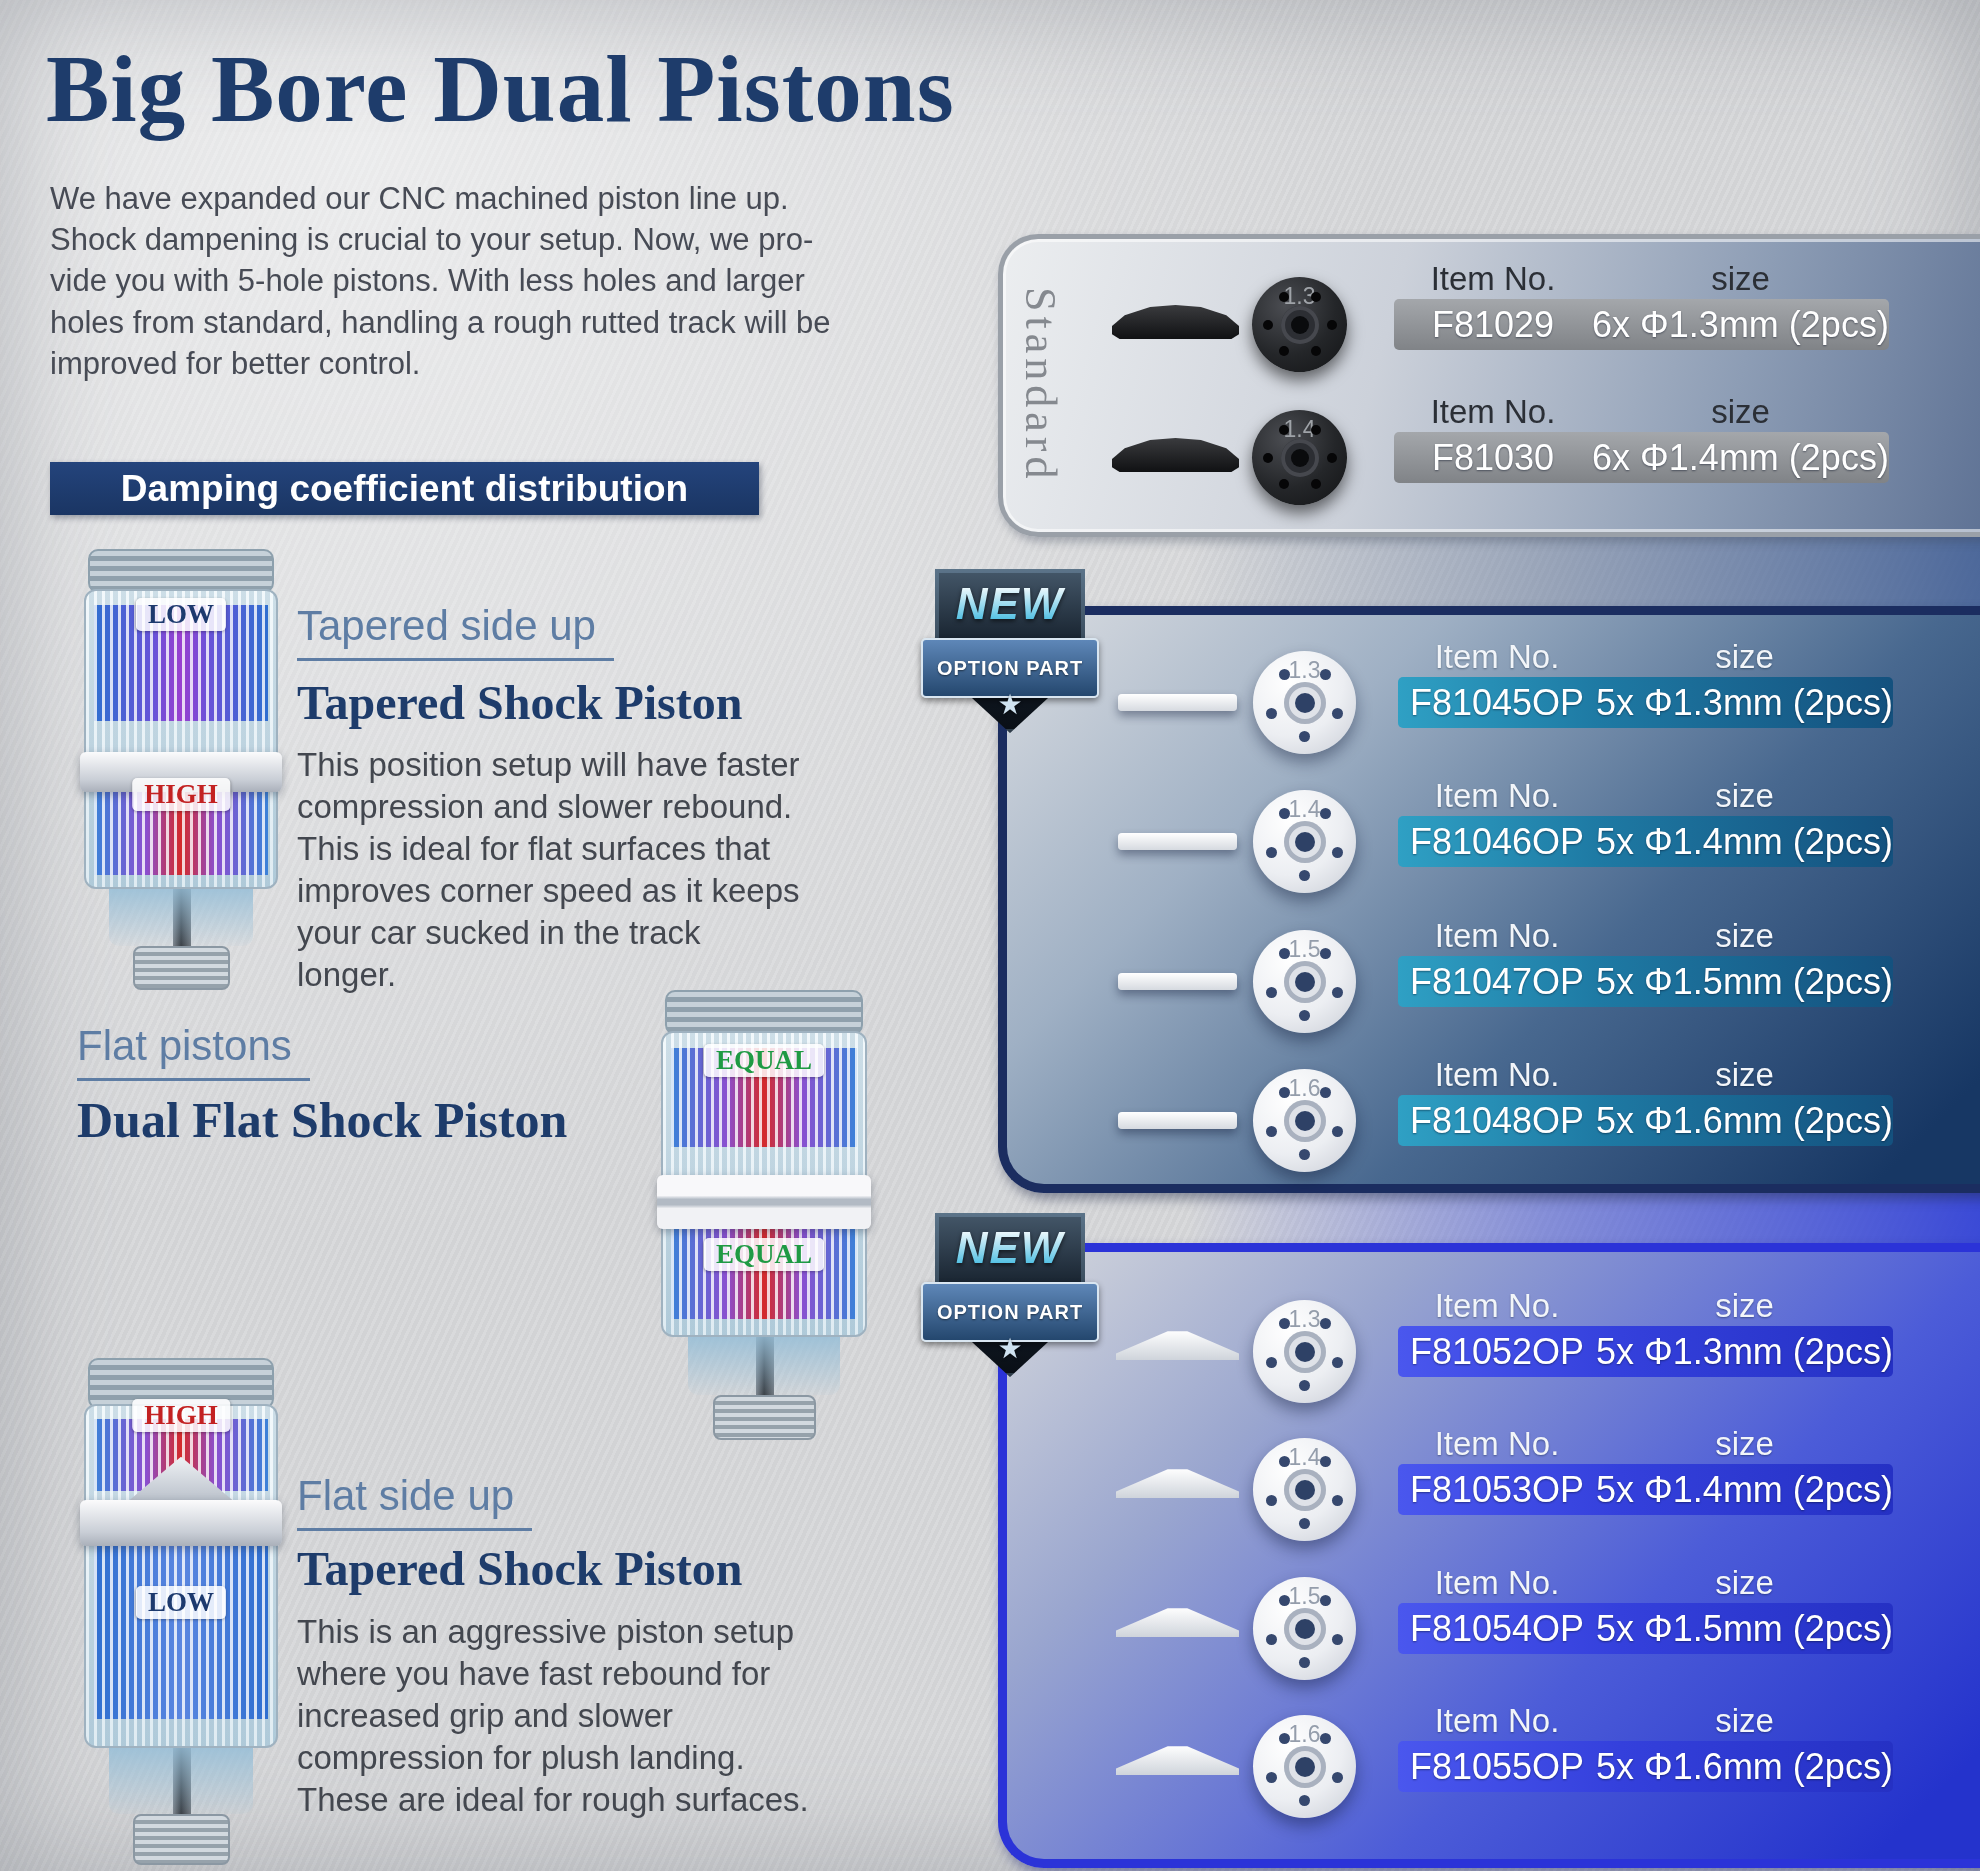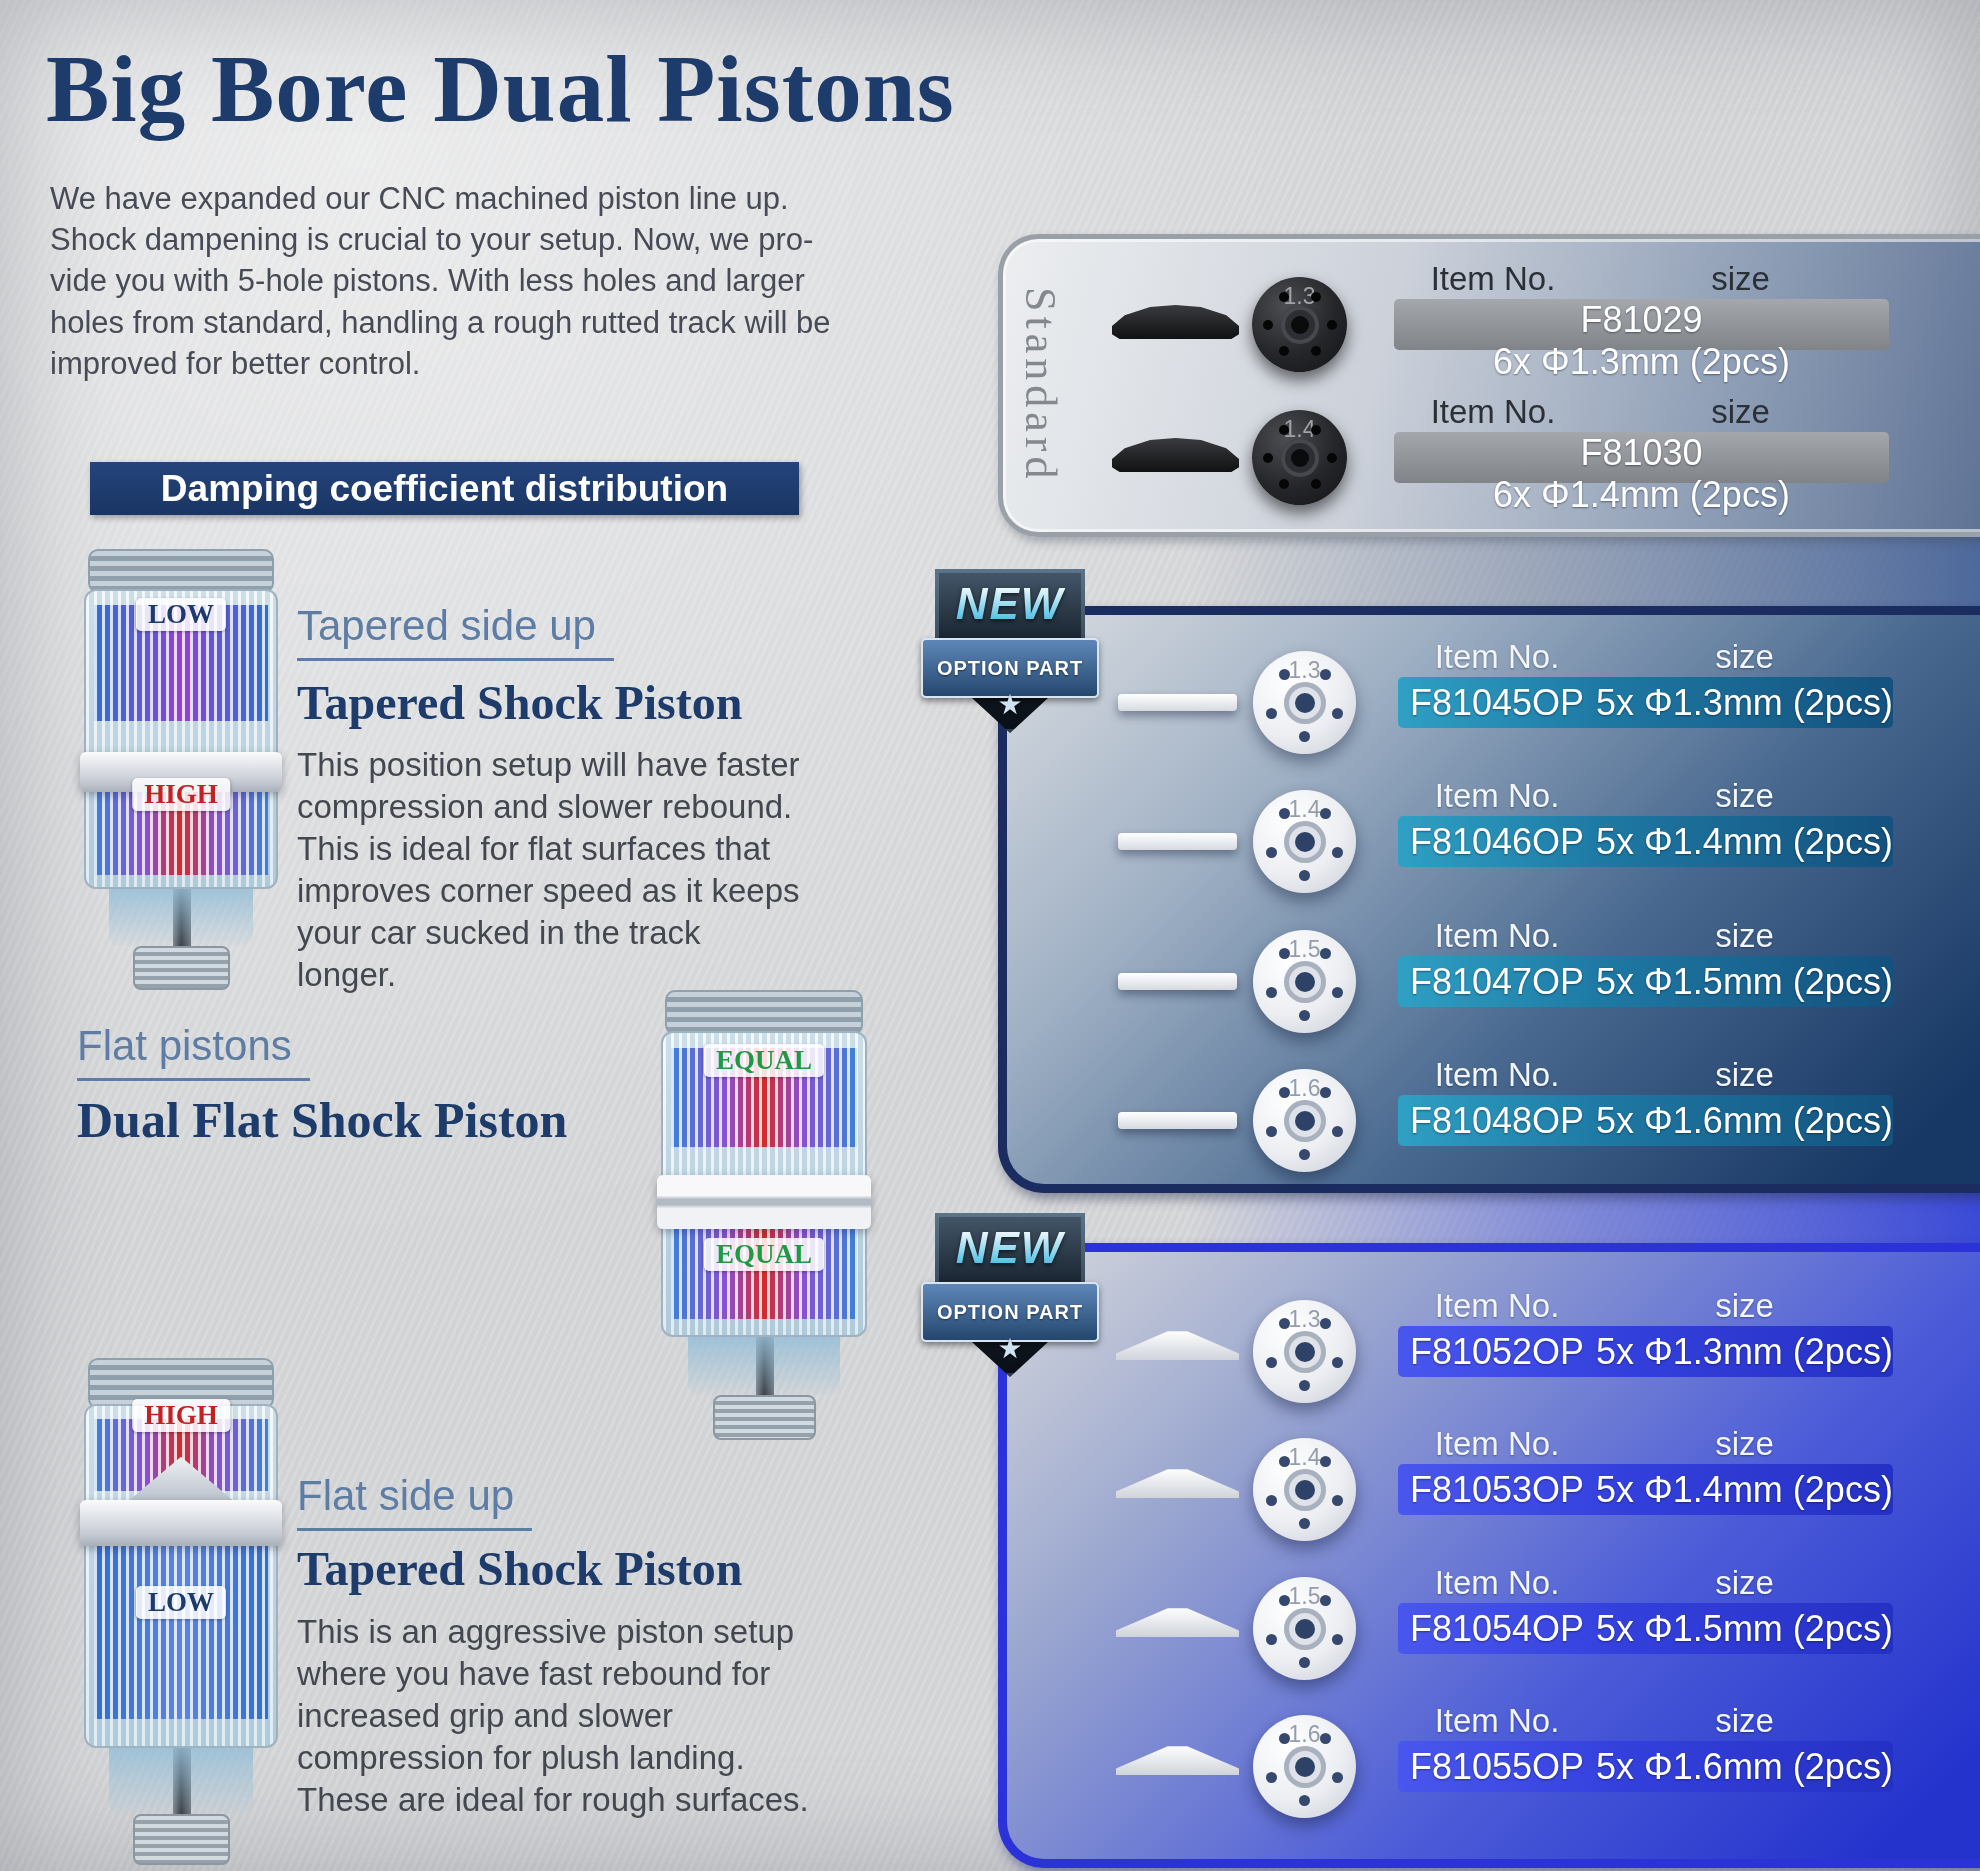--- a/index.html
+++ b/index.html
@@ -23,21 +23,20 @@
   .intro {
     position:absolute; left:50px; top:178px;
     font-size:31px; line-height:1.33; color:#474b55; white-space:pre-line;
   }
   .banner {
     position:absolute; left:50px; top:462px; width:709px; height:53px;
     background:linear-gradient(180deg,#24447c,#1a3563);
     color:#fff; display:flex; align-items:center; justify-content:center;
     font-size:37px; font-weight:bold;
     box-shadow:2px 3px 6px rgba(40,50,70,.4);
-    margin-left:40px;
   }
   .kicker {
     position:absolute; font-size:42px; color:#5e7da4;
     border-bottom:3px solid #5e7da4; padding:0 18px 8px 0;
   }
   .heading {
     position:absolute; font-family:Liberation Serif, serif; font-weight:bold;
     color:#1e3c6b; font-size:48px;
   }
   .bodytext {
@@ -137,21 +136,21 @@
     font-family:"Liberation Serif",serif; font-size:44px; color:#85898f; letter-spacing:5px; }
 
   
   .prow { position:absolute; left:0; right:0; height:119px; }
   .ptable { position:absolute; left:391px; width:495px; top:0; }
   .phdr { height:40px; display:flex; align-items:center; font-size:33px; }
   .phdr.dark  { color:#2b2f36; }
   .phdr.light { color:#f2f5f9; text-shadow:0 1px 2px rgba(0,20,40,.4); }
   .pbar { height:51px; display:flex; align-items:center; border-radius:5px;
     color:#fff; font-size:36px; text-shadow:0 1px 2px rgba(0,10,30,.45); }
-  .pbar.gray { background:linear-gradient(180deg,#a4a7ab 0%,#808387 100%);flex-direction:column; }
+  .pbar.gray { background:linear-gradient(180deg,#a4a7ab 0%,#808387 100%); }
   .pbar.teal { background:linear-gradient(90deg,#2fa0c4 0%,#1e7aa4 40%,#14517e 100%); }
   .pbar.blue { background:linear-gradient(90deg,#4a57ee 0%,#3440dc 45%,#2531c4 100%); }
   .c1 { width:40%; text-align:center; }
   .c2 { width:60%; text-align:center; }
 
   
   .sideview { position:absolute; }
   .sideview.flat { left:111px; top:57px; width:119px; height:17px;
     background:linear-gradient(180deg,#ffffff,#d6dae0); border-radius:4px;
     box-shadow:0 5px 10px rgba(10,20,50,.4); }

